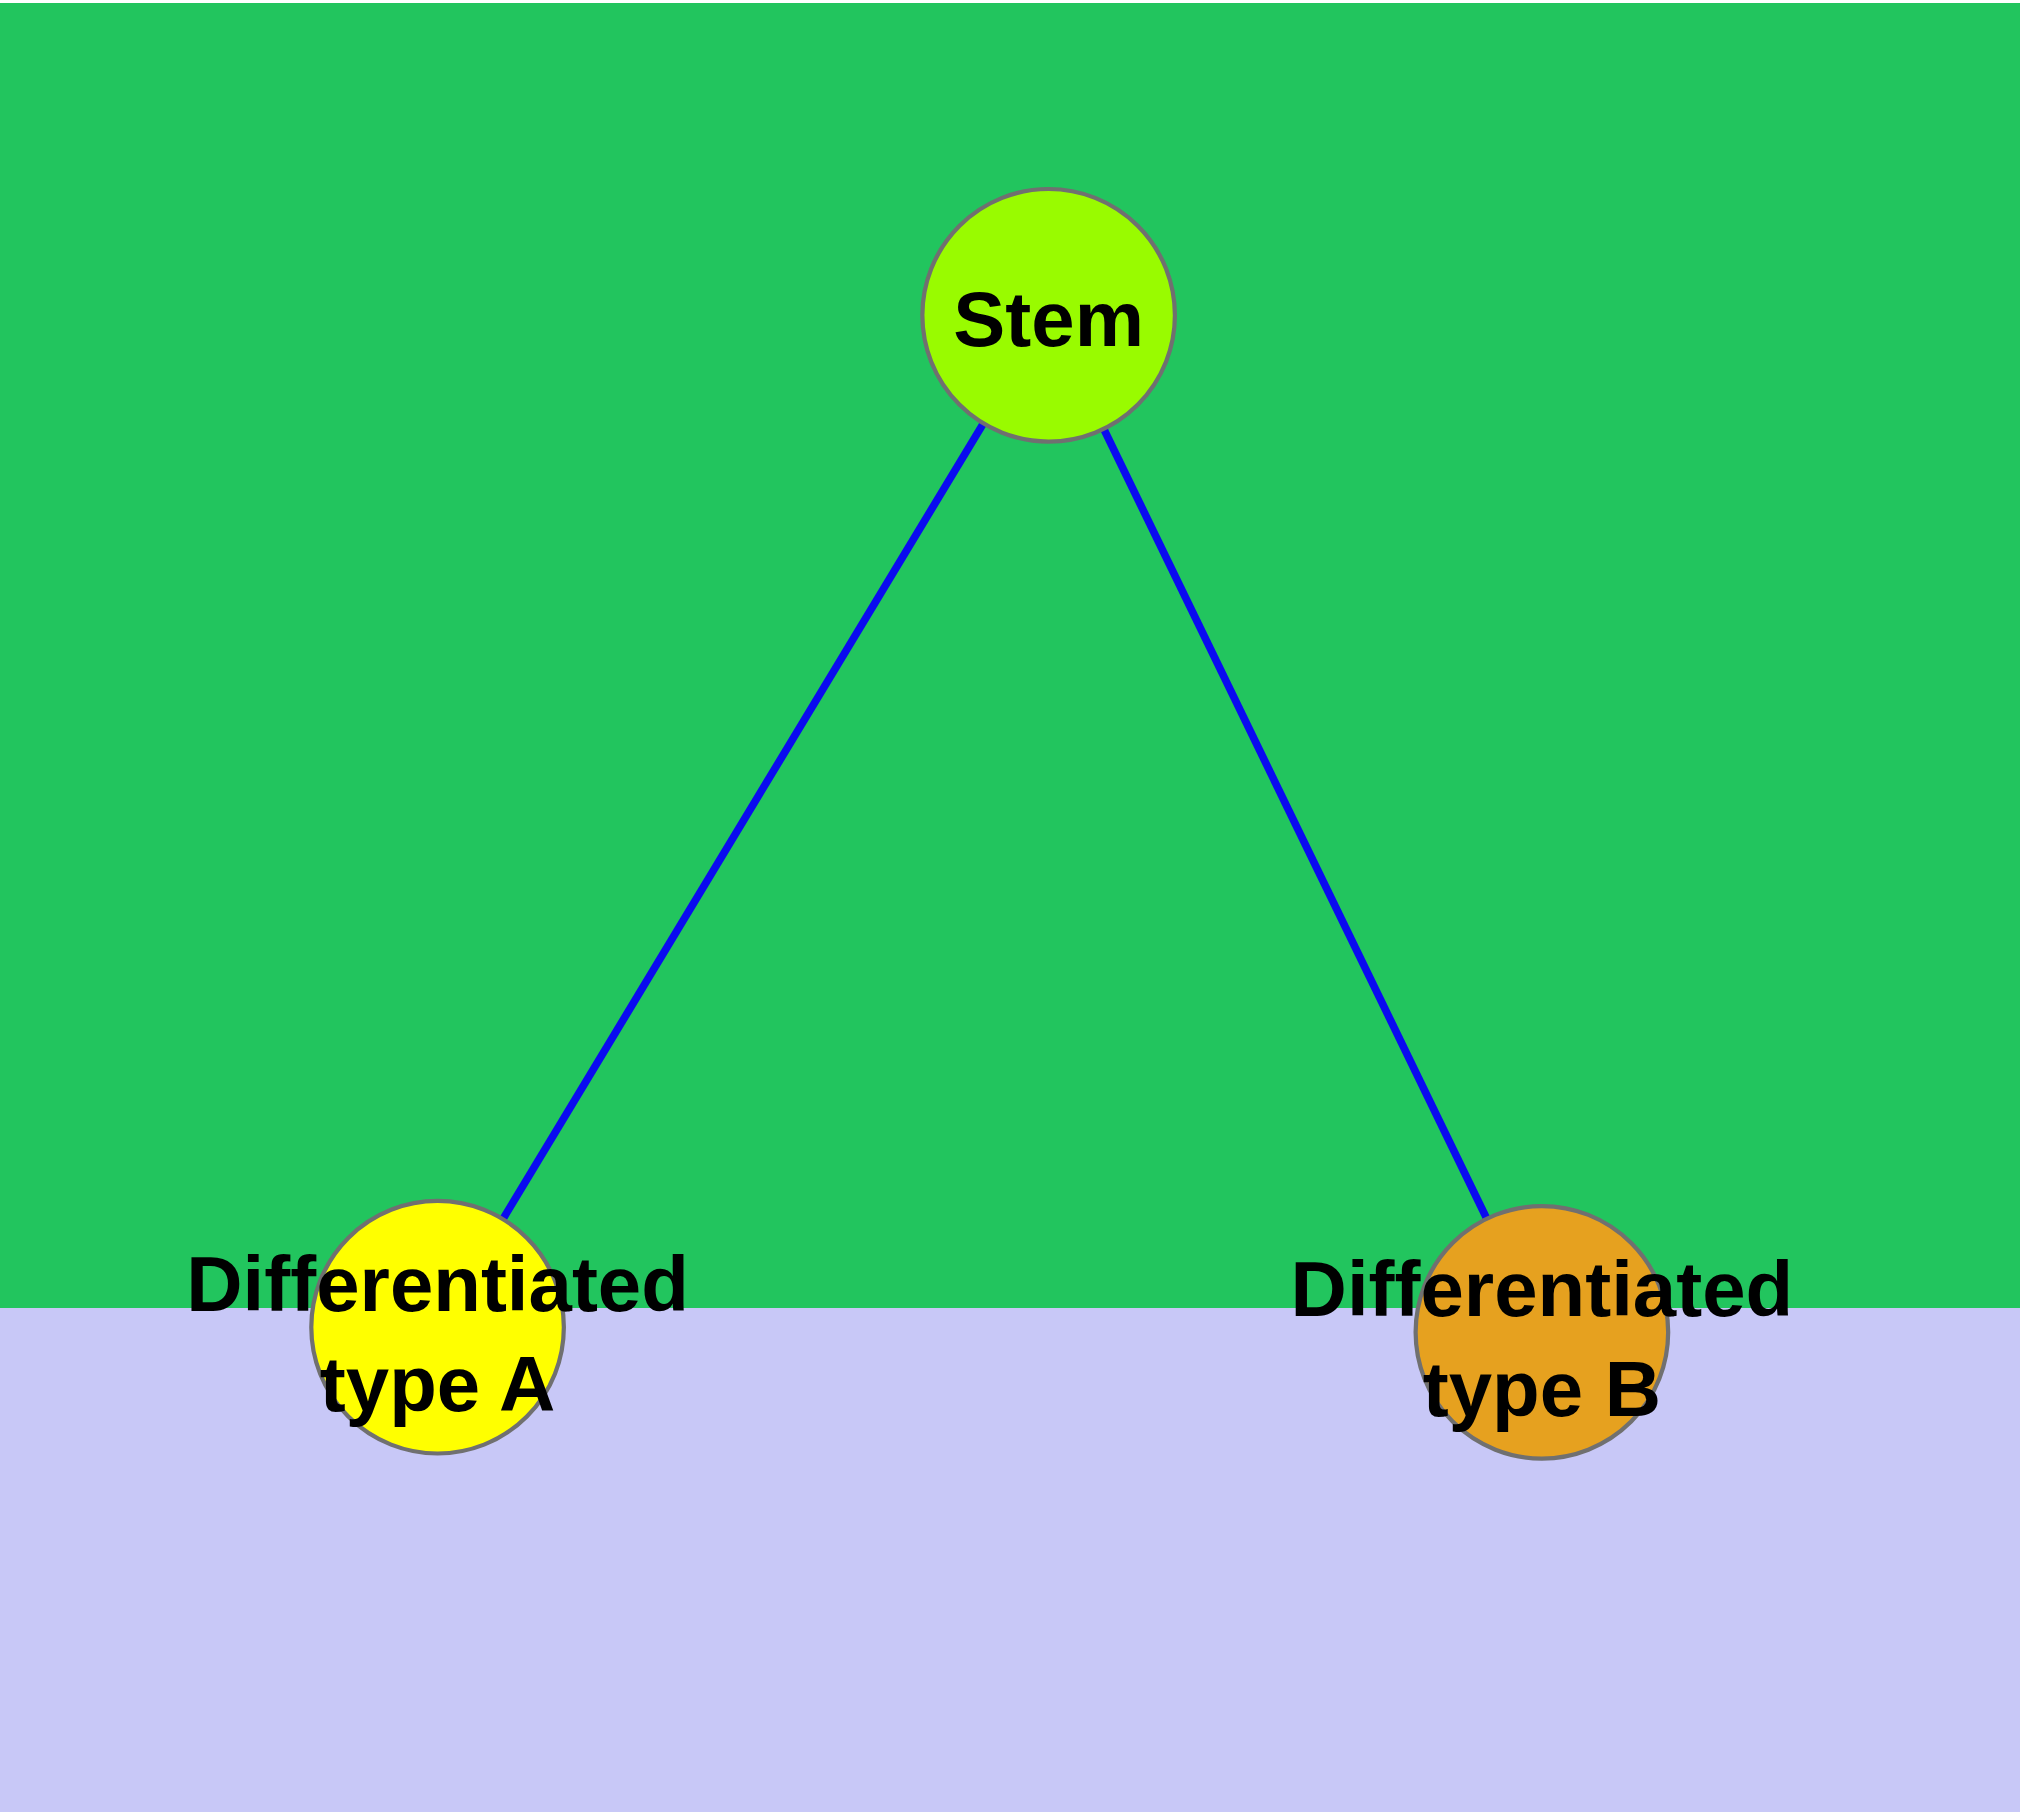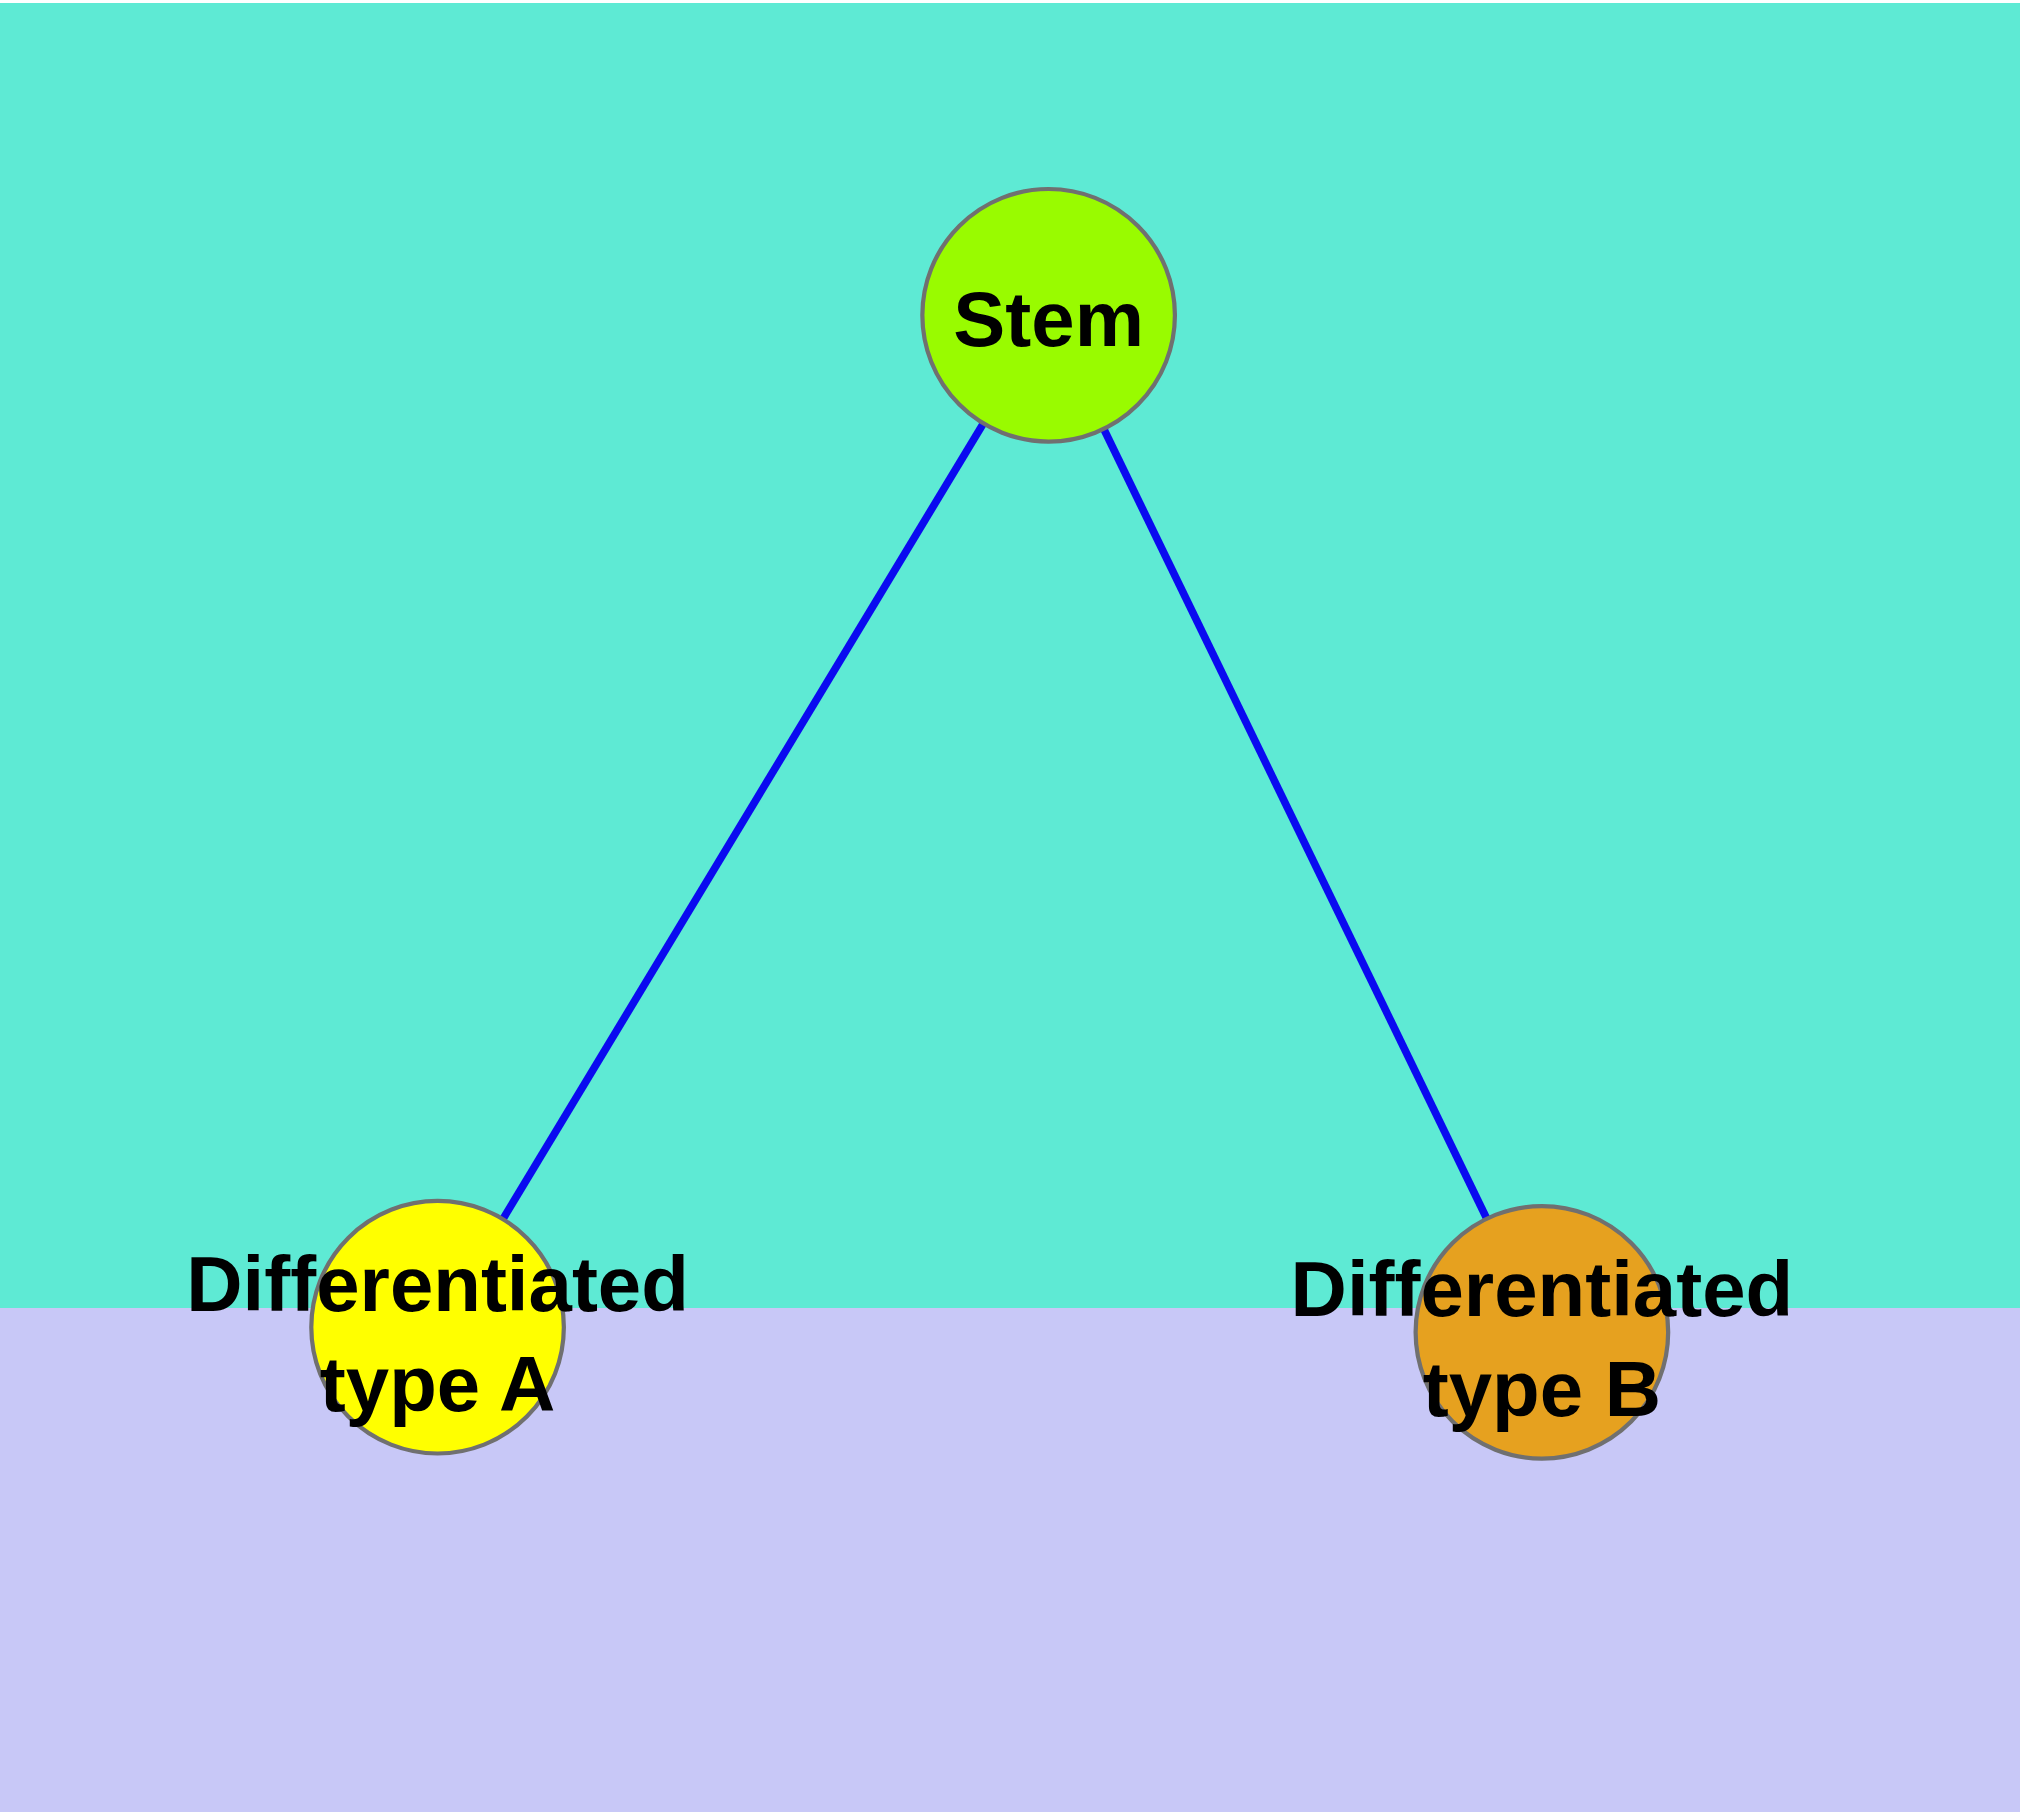--- a/index.html
+++ b/index.html
@@ -8,21 +8,21 @@
     width: 2021px;
     height: 1812px;
     overflow: hidden;
     background: #c8c8f7;
     font-family: "Liberation Sans", sans-serif;
   }
   .stage {
     position: relative;
     width: 2021px;
     height: 1308px;
-    background: #5eead4;
+    background: #22c55e;
   }
   .top-strip {
     position: absolute;
     top: 0; left: 0;
     width: 2021px;
     height: 2.5px;
     background: #ffffff;
   }
   svg.graph {
     position: absolute;

